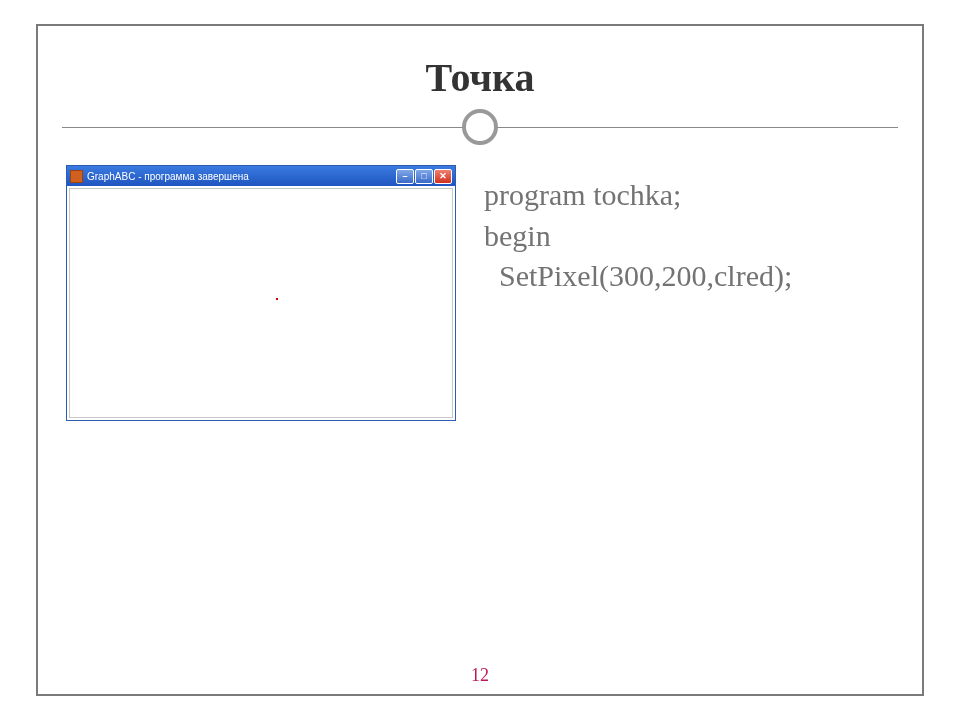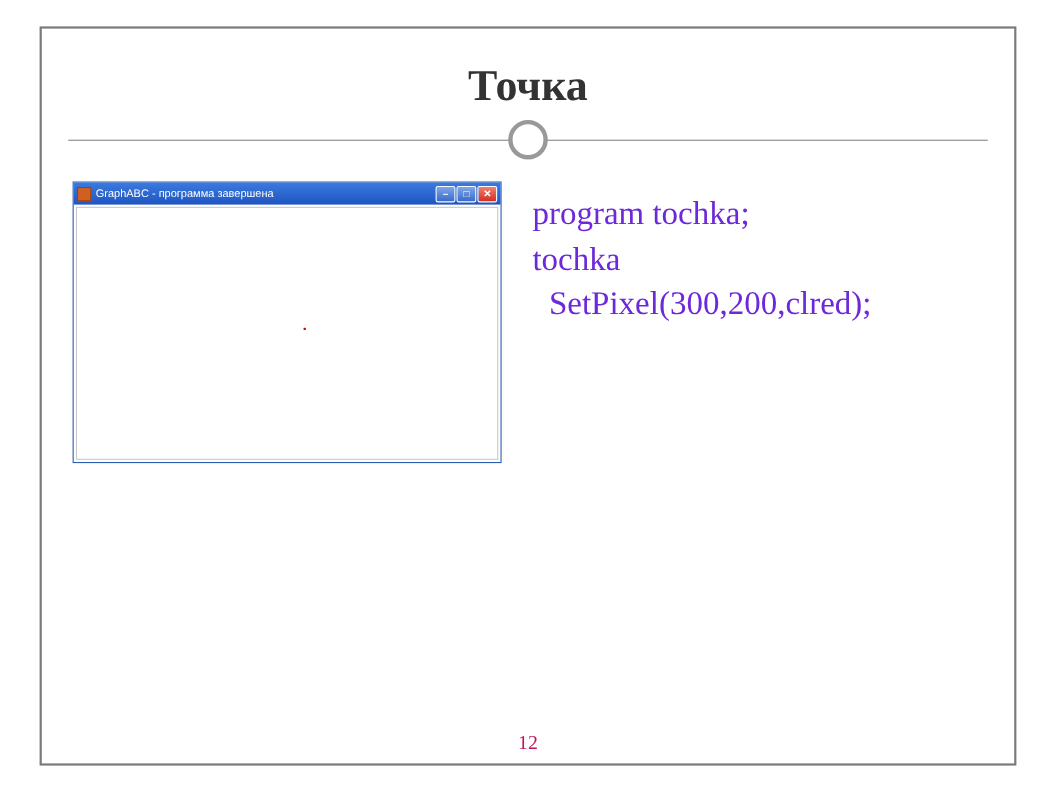--- a/index.html
+++ b/index.html
@@ -134,21 +134,21 @@
       position: absolute;
       left: 54%;
       top: 48%;
       width: 2px;
       height: 2px;
       background: #c00;
     }
     .code-block {
       font-family: Georgia, 'Times New Roman', serif;
       font-size: 30px;
-      color: #6d28d9;
+      color: #737373;
       line-height: 1.35;
       margin-top: 10px;
     }
     .code-block .line {
       white-space: pre;
     }
     .code-block .bold {
       font-weight: normal;
     }
     .page-num {
@@ -194,21 +194,21 @@
             </div>
         </div>
       </div>
       <div class="app-canvas">
         <div class="pixel-dot"></div>
       </div>
     </div>
 
     <div class="code-block">
       <div class="line">program tochka;</div>
-      <div class="line">tochka</div>
+      <div class="line">begin</div>
       <div class="line bold">  SetPixel(300,200,clred);</div>
     </div>
 
   </div>
 
   <div class="page-num">12</div>
 
 </div>
 
 </body></html>

